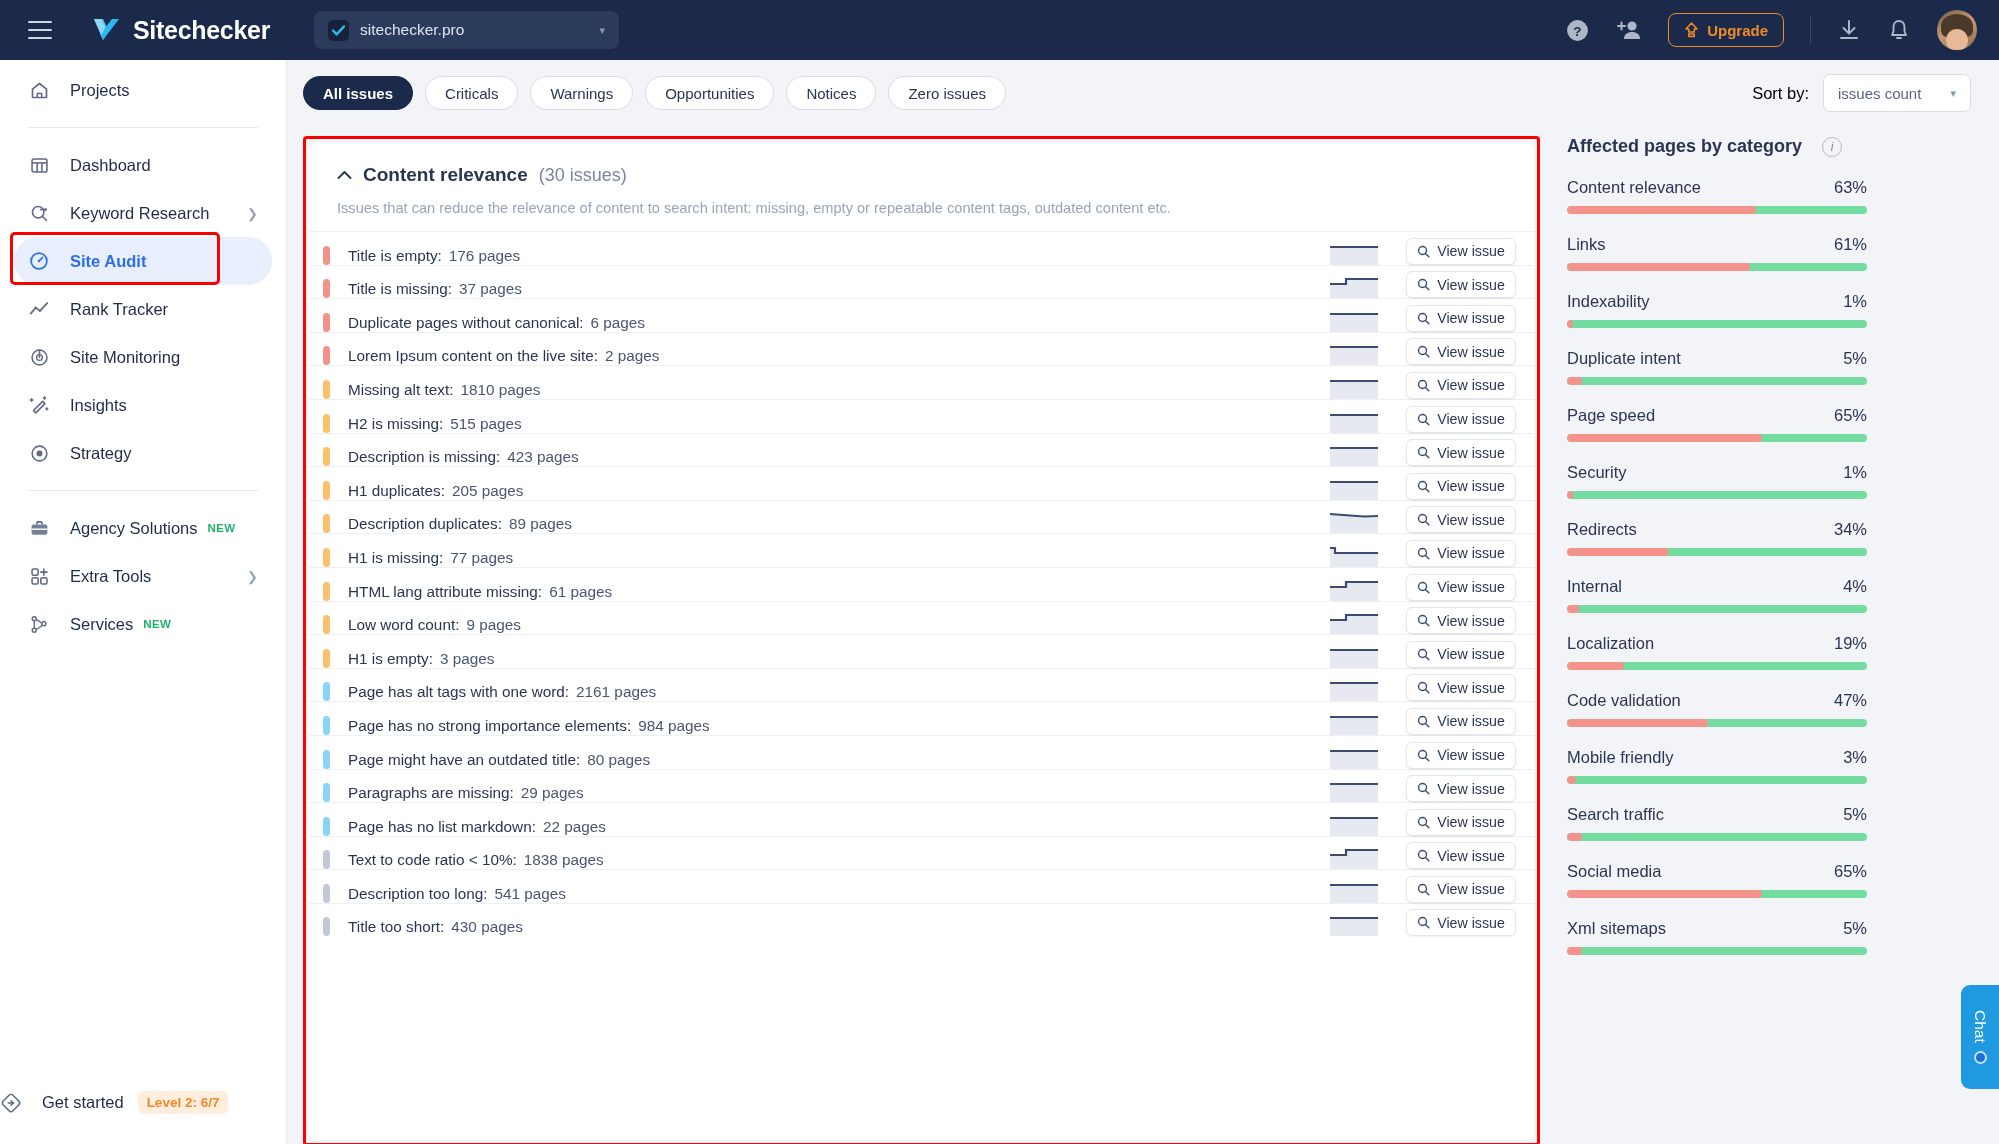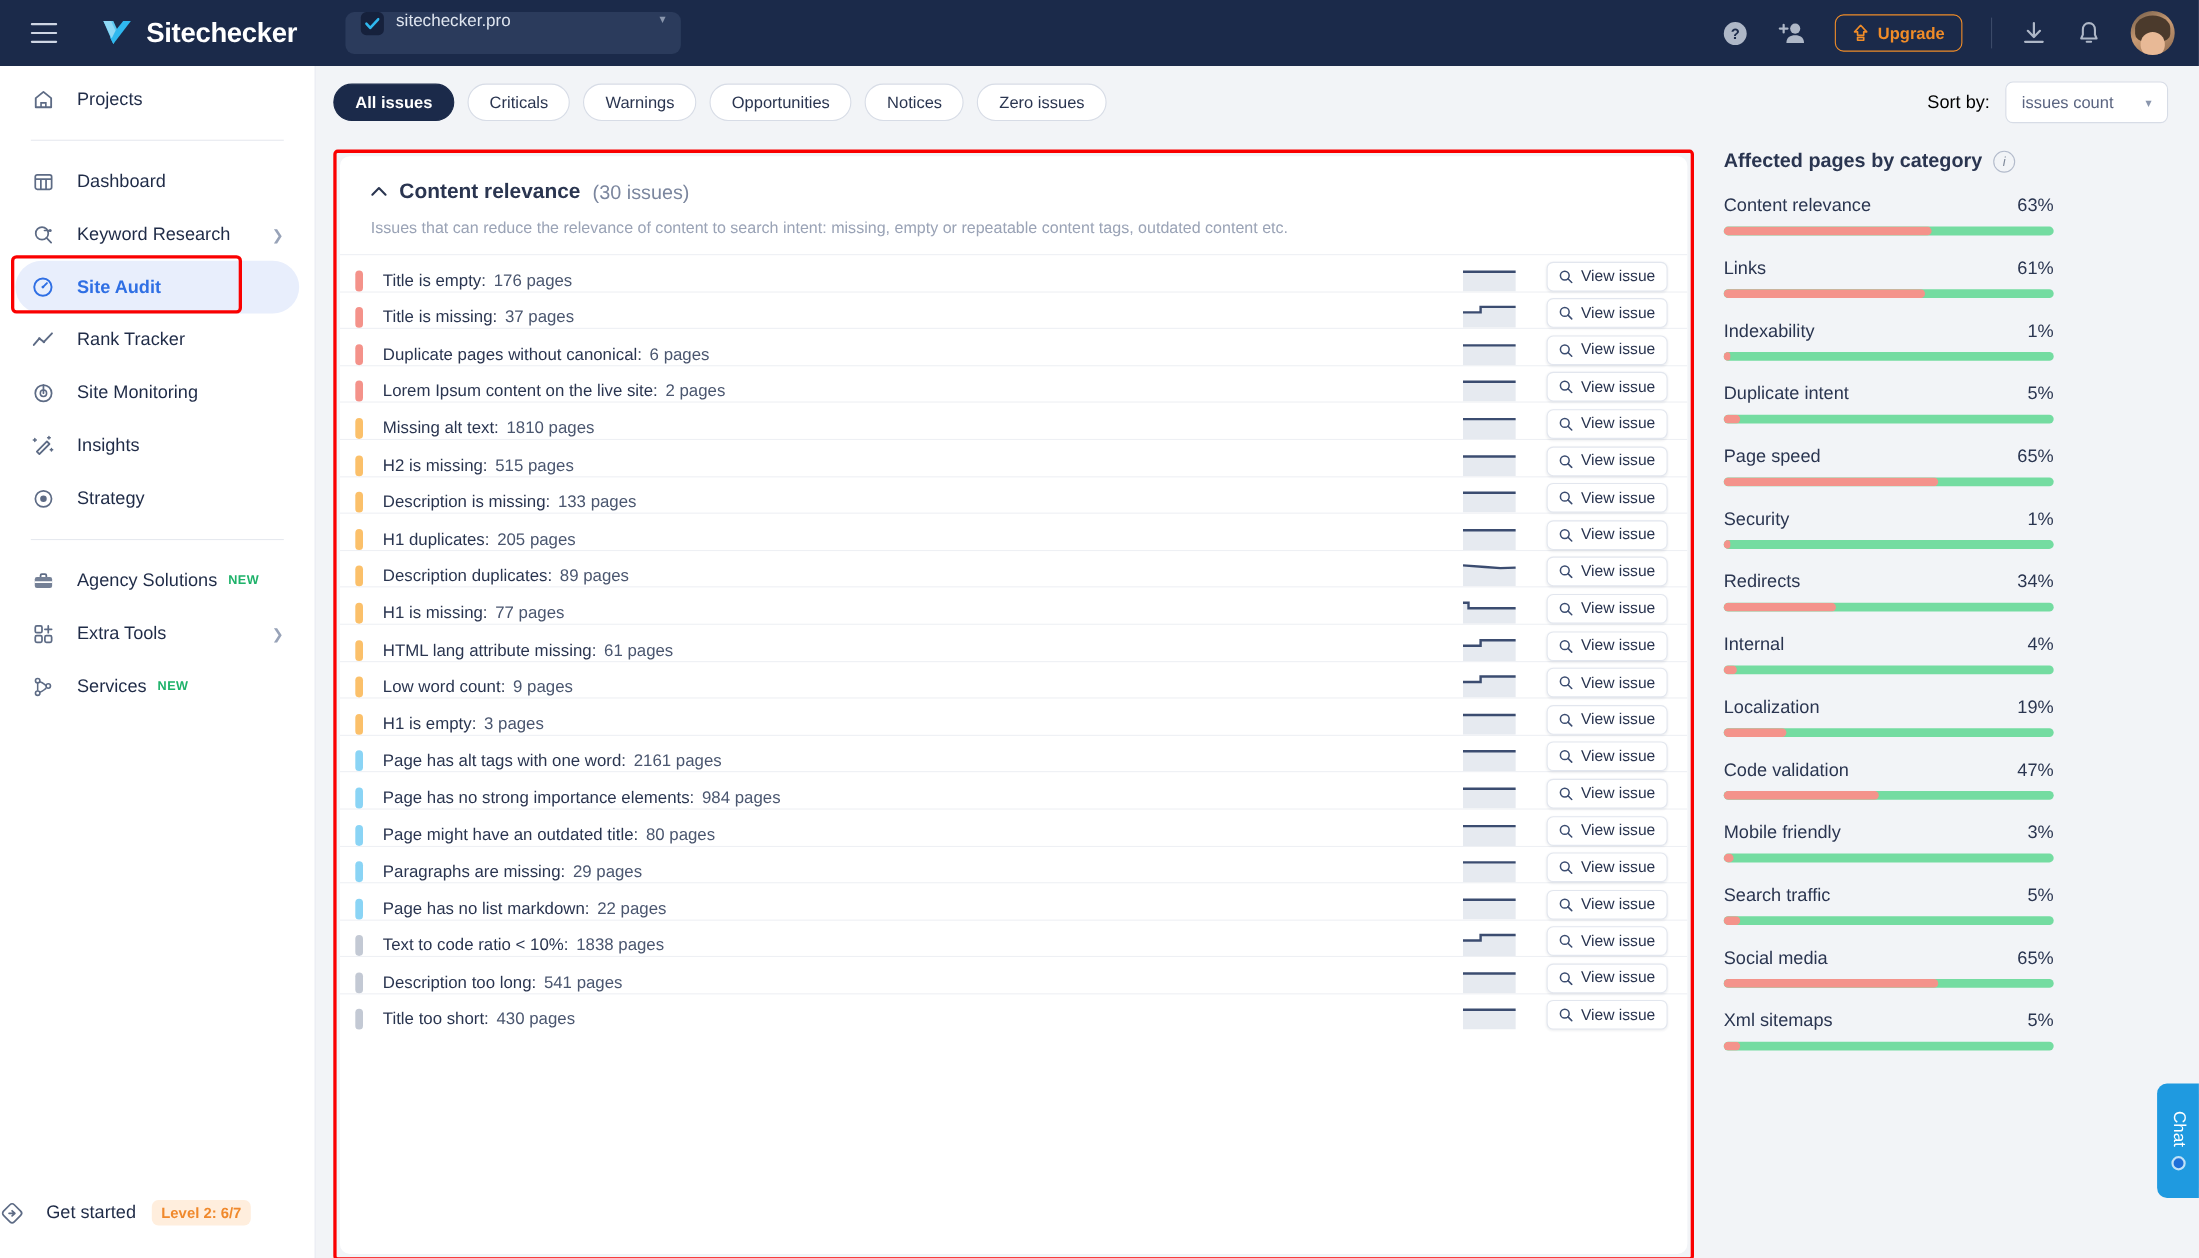--- a/index.html
+++ b/index.html
@@ -13,21 +13,21 @@
     position: absolute; top: 0; left: 0; width: 1999px; height: 60px;
     background: #1b2a4a; display: flex; align-items: center; z-index: 30;
   }
   .burger { margin-left: 28px; width: 24px; height: 18px; display: flex;
     flex-direction: column; justify-content: space-between; cursor: pointer; }
   .burger i { display: block; height: 2px; background: #cfd6e4; border-radius: 2px; }
   .brand { display: flex; align-items: center; margin-left: 40px; gap: 11px; }
   .brand-name { color: #fff; font-size: 25px; font-weight: bold; letter-spacing: -0.3px; }
   .site-select {
     margin-left: 44px; width: 305px; height: 38px; border-radius: 8px;
-    background: #2b3b5c; display: flex; align-items: flex-start; padding: 0 14px;
+    background: #2b3b5c; display: flex; align-items: center; padding: 0 14px;
     gap: 11px; cursor: pointer;
   }
   .site-check { width: 21px; height: 21px; border-radius: 5px; background: #16213c;
     display: flex; align-items: center; justify-content: center; }
   .site-name { color: #dfe5ef; font-size: 15.5px; flex: 1; }
   .caret-sm { color: #8a96ad; font-size: 11px; }
   .topbar-right { margin-left: auto; display: flex; align-items: center;
     gap: 26px; margin-right: 22px; }
   .ic { cursor: pointer; display: flex; align-items: center; justify-content: center; }
   .upgrade-btn {
@@ -104,21 +104,21 @@
   .rlabel { margin-left: 18px; font-size: 15.3px; color: #2a3550; white-space: nowrap; }
   .rcount { margin-left: 7px; font-size: 15.3px; color: #4a566f; }
   .spark { margin-left: auto; width: 48px; height: 25px; flex: 0 0 48px; }
   .viewbtn { margin-left: 28px; flex: 0 0 auto; width: 110px; height: 27px;
     background: #fff; border: 1px solid #e2e6ee; border-radius: 6px;
     display: flex; align-items: center; justify-content: center; gap: 7px;
     font-size: 14.2px; color: #2a3550; cursor: pointer;
     box-shadow: 0 1px 2px rgba(30,40,70,.07); }
   
   .right { position: absolute; left: 1280px; top: 76px; width: 300px; }
-  .right-head { display: flex; align-items: center; gap: 10px; }
+  .right-head { display: flex; align-items: center; gap: 20px; }
   .right-title { font-size: 18px; color: #2a3550; font-weight: bold; }
   .info-i { width: 20px; height: 20px; border-radius: 50%; border: 1.4px solid #b3bbcb;
     color: #7e8899; font-size: 12px; display: flex; align-items: center;
     justify-content: center; font-style: italic; cursor: pointer; }
   .cat { margin-top: 21px; }
   .cat-row { display: flex; align-items: baseline; }
   .cat-name { font-size: 16.5px; color: #2a3550; }
   .cat-pct { margin-left: auto; font-size: 16.5px; color: #2a3550; }
   .bar { margin-top: 9px; height: 8px; border-radius: 4px; background: #74dca1;
     overflow: hidden; position: relative; }
@@ -459,21 +459,21 @@
               <svg width="13" height="13" viewBox="0 0 16 16">
                 <circle cx="6.8" cy="6.8" r="4.9" fill="none" stroke="#3b4c70" stroke-width="1.7"></circle>
                 <path d="M10.4 10.4 L14.6 14.6" stroke="#3b4c70" stroke-width="1.7" stroke-linecap="round"></path>
               </svg>
               <span>View issue</span>
             </span>
           </div>
           <div class="row">
             <span class="sev" style="background:#fbc06a"></span>
             <span class="rlabel">Description is missing:</span>
-            <span class="rcount">133 pages</span>
+            <span class="rcount">423 pages</span>
             <span class="spark"><svg width="48" height="25" viewBox="0 0 48 25" preserveAspectRatio="none">
                 <path d="M0 7 L48 7 L48 25 L0 25 Z" fill="#e6eaf0"></path>
                 <path d="M0 7 L48 7" fill="none" stroke="#3b4c70" stroke-width="2.2"></path>
               </svg></span>
             <span class="viewbtn">
               <svg width="13" height="13" viewBox="0 0 16 16">
                 <circle cx="6.8" cy="6.8" r="4.9" fill="none" stroke="#3b4c70" stroke-width="1.7"></circle>
                 <path d="M10.4 10.4 L14.6 14.6" stroke="#3b4c70" stroke-width="1.7" stroke-linecap="round"></path>
               </svg>
               <span>View issue</span>

